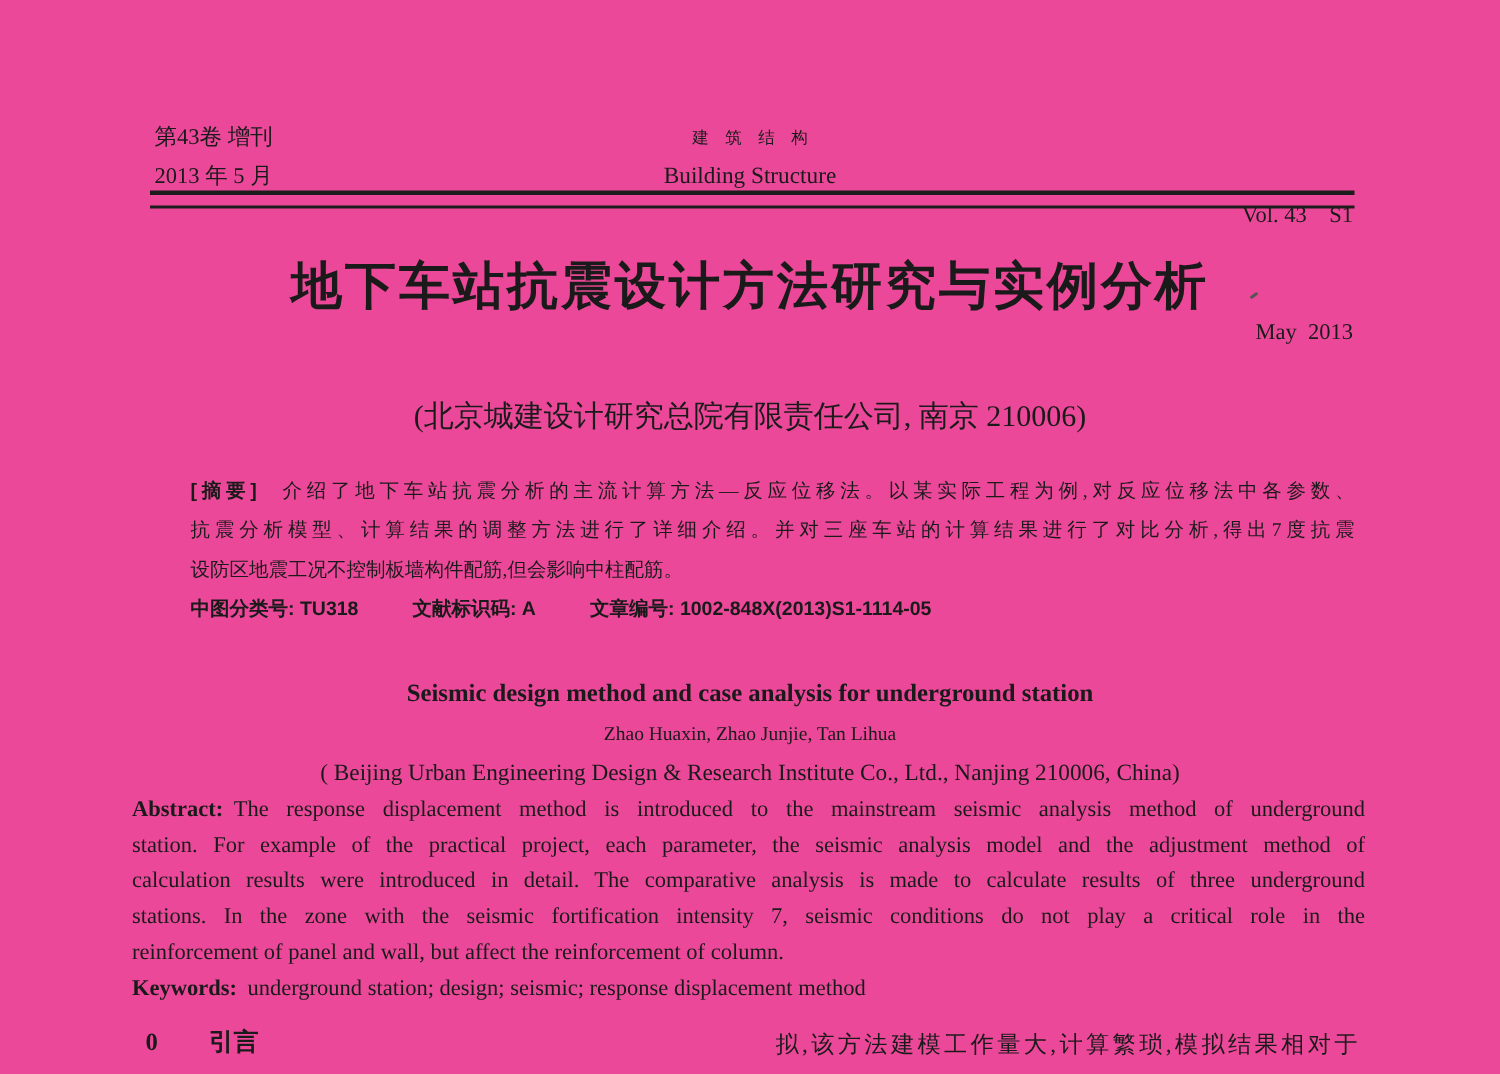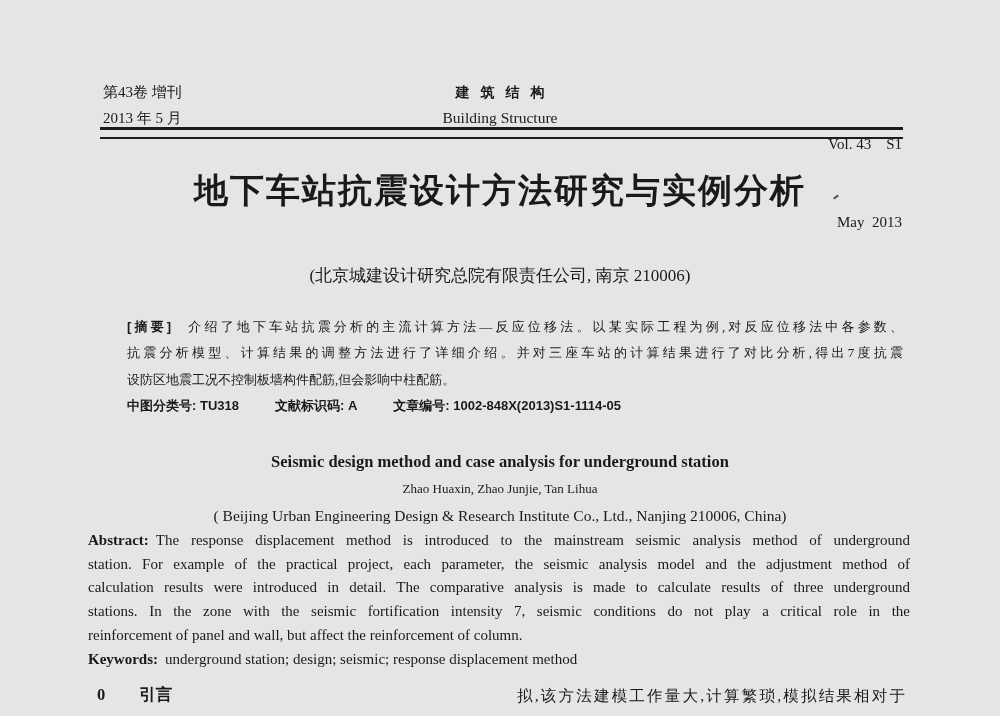--- a/index.html
+++ b/index.html
@@ -6,28 +6,28 @@
   body {
     width: 1000px; height: 716px;
     background: #ffffff;
     font-family: "Liberation Serif", serif;
     color: #1a1a1a;
     overflow: hidden;
   }
   #page {
     position: relative;
     width: 1000px; height: 716px;
-    background: #e5e5e5;
+    background: #ec4899;
   }
 
   
   .hdr-left   { position: absolute; left: 103px; top: 79px; font-size: 15px; line-height: 26px; }
   .hdr-center { position: absolute; left: 300px; top: 79px; width: 400px; text-align: center; line-height: 26px; }
   .hdr-right  { position: absolute; left: 660px; top: 79px; width: 242px; text-align: right; line-height: 26px; white-space: pre; }
-  .jname-cn   { font-size: 14px; font-weight: bold; letter-spacing: 11px; margin-right: -11px;
+  .jname-cn   { font-size: 11px; font-weight: normal; letter-spacing: 11px; margin-right: -11px;
                 font-family: "Liberation Sans", sans-serif; }
   .jname-en   { font-size: 15.5px; }
   .hdr-right div, .hdr-left div { font-size: 15px; }
 
   .double-rule {
     position: absolute; left: 100px; top: 127px; width: 803px; height: 7px;
     border-top: 3px solid #1c1c1c; border-bottom: 2px solid #1c1c1c;
   }
 
   
@@ -38,21 +38,21 @@
   .scan-mark {
     position: absolute; left: 833px; top: 196px; width: 6px; height: 2px;
     background: #555; transform: rotate(-35deg); border-radius: 1px;
   }
   .authors-cn {
     position: absolute; left: 0; top: 236px; width: 1000px; text-align: center;
     font-size: 19px; white-space: pre;
   }
   .affil-cn {
     position: absolute; left: 0; top: 264px; width: 1000px; text-align: center;
-    font-size: 17px;
+    font-size: 20px;
   }
 
   
   .cn-block {
     position: absolute; left: 127px; top: 314px; width: 776px;
     font-size: 13px; line-height: 26.3px;
   }
   .jline { text-align: justify; text-align-last: justify; }
   .lline { text-align: left; }
   .lbl-hei {

